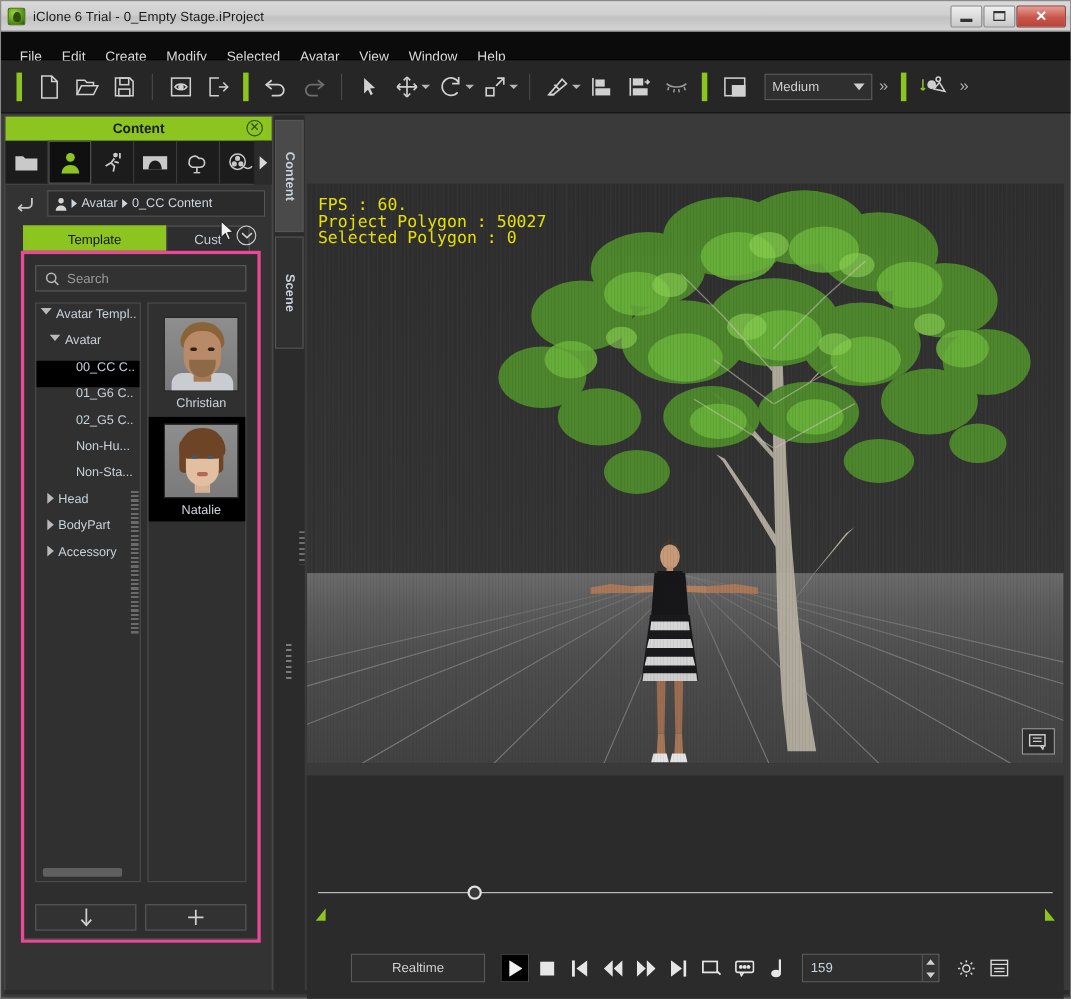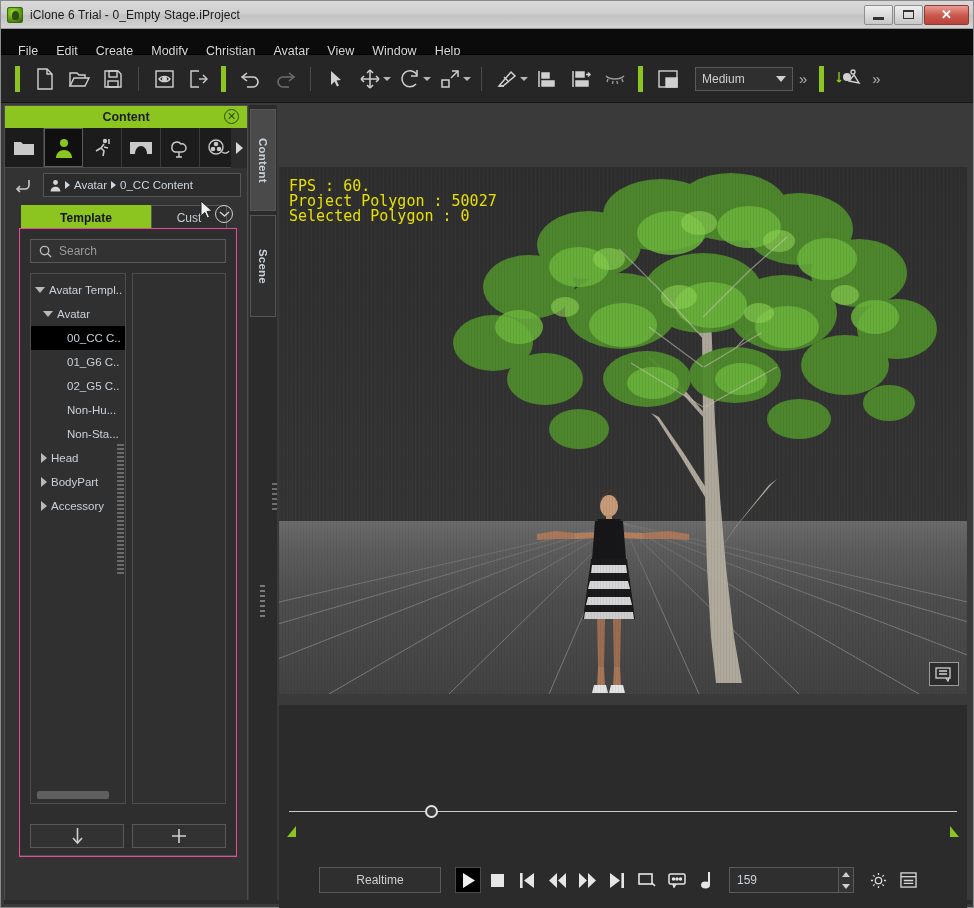--- a/index.html
+++ b/index.html
@@ -132,50 +132,50 @@
     width: 0; height: 0; border-top: 4px solid transparent; border-bottom: 4px solid transparent;
     border-left: 5px solid #cdd6de; flex: none;
   }
 
   .cp-subtabs {
     height: 26px; margin: 2px 10px 0 16px; display: flex; align-items: flex-end;
     border-bottom: 1px solid #585858; position: relative;
   }
   .subtab {
     height: 24px; min-width: 130px; display: flex; align-items: center; justify-content: center;
-    font-size: 12px; font-weight: bold; color: #d8d8d8;
+    font-size: 12px; font-weight: normal; color: #d8d8d8;
     border: 1px solid #585858; border-bottom: none; background: #2e2e2e;
   }
   .subtab.active { background: #8cc420; color: #151515; border-color: #8cc420; }
   .subtab.partial { min-width: 76px; font-weight: normal; color: #c3cdd6; }
   .cursor-arrow { position: absolute; left: 178px; top: -4px; }
   .help-circle {
     position: absolute; right: 4px; top: 1px; width: 18px; height: 18px;
     border: 1px solid #cfcfcf; border-radius: 50%;
     display: flex; align-items: center; justify-content: center;
   }
 
   .cp-body {
     position: absolute; left: 14px; top: 122px; right: 10px; bottom: 44px;
-    background: #2e2e2e; border: 1px solid #ec4899;
+    background: #2e2e2e; border: 3px solid #ec4899;
   }
   .search-row { margin: 10px 10px 0 10px; }
   .search-box {
     height: 24px; background: #323232; border: 1px solid #5a5a5a;
     display: flex; align-items: center; padding: 0 8px; gap: 7px;
   }
   .search-placeholder { font-size: 12px; color: #9a9a9a; }
 
   .lists { position: absolute; left: 10px; right: 10px; top: 44px; bottom: 52px; display: flex; gap: 6px; }
   .tree-pane {
     width: 96px; background: #303030; border: 1px solid #4d4d4d; position: relative; overflow: hidden;
   }
   .tree-inner { padding-top: 4px; }
   .tree-row {
-    height: 24px; display: flex; align-items: center; font-size: 11.5px; color: #c8d2da;
+    height: 24px; display: flex; font-size: 11.5px; color: #c8d2da;
     padding-right: 4px; white-space: nowrap; overflow: hidden;
   }
   .tree-row.selected { background: #000000; }
   .tri-open {
     width: 0; height: 0; border-left: 5px solid transparent; border-right: 5px solid transparent;
     border-top: 6px solid #b9b9b9; margin-right: 4px; flex: none;
   }
   .tri-closed {
     width: 0; height: 0; border-top: 5px solid transparent; border-bottom: 5px solid transparent;
     border-left: 6px solid #b9b9b9; margin-right: 4px; flex: none;
@@ -341,21 +341,21 @@
           <span class="glyph">✕</span>
         </div>
     </div>
   </div>
 
   <div class="menubar">
     <div class="menu-item">File</div>
     <div class="menu-item">Edit</div>
     <div class="menu-item">Create</div>
     <div class="menu-item">Modify</div>
-    <div class="menu-item">Christian</div>
+    <div class="menu-item">Selected</div>
     <div class="menu-item">Avatar</div>
     <div class="menu-item">View</div>
     <div class="menu-item">Window</div>
     <div class="menu-item">Help</div>
   </div>
 
   <div class="toolbar">
     <div class="tb-accent"></div>
 
     <div class="tb-btn">
@@ -642,20 +642,45 @@
             <div class="tree-row" style="padding-left:10px">
               <span class="tri-closed"></span>
               <span>Accessory</span>
             </div>
           </div>
           <div class="tree-vscroll"></div>
           <div class="tree-hscroll"></div>
         </div>
 
         <div class="thumb-pane">
+          <div class="thumb-cell">
+            <div class="thumb-img">
+              <div class="face-c-shirt"></div>
+                <div class="face-c-neck"></div>
+              <div class="face-c-hair"></div>
+                <div class="face-c-head"></div>
+              <div class="face-c-eyeL"></div>
+                <div class="face-c-eyeR"></div>
+                <div class="face-c-beard"></div>
+            </div>
+            <div class="thumb-label">Christian</div>
+          </div>
+          <div class="thumb-cell selected">
+            <div class="thumb-img">
+              <div class="face-n-neck"></div>
+              <div class="face-n-sideL"></div>
+                <div class="face-n-sideR"></div>
+              <div class="face-n-head"></div>
+                <div class="face-n-hair"></div>
+              <div class="face-n-eyeL"></div>
+                <div class="face-n-eyeR"></div>
+                <div class="face-n-lips"></div>
+            </div>
+            <div class="thumb-label">Natalie</div>
+          </div>
         </div>
       </div>
 
       <div class="cp-btns">
         <div class="cp-btn">
           <svg width="13" height="18" viewBox="0 0 13 18" fill="none" stroke="#cfcfcf" stroke-width="1.6">
             <path d="M6.5 1v14"></path>
               <path d="M2 11l4.5 5L11 11"></path>
           </svg>
         </div>

